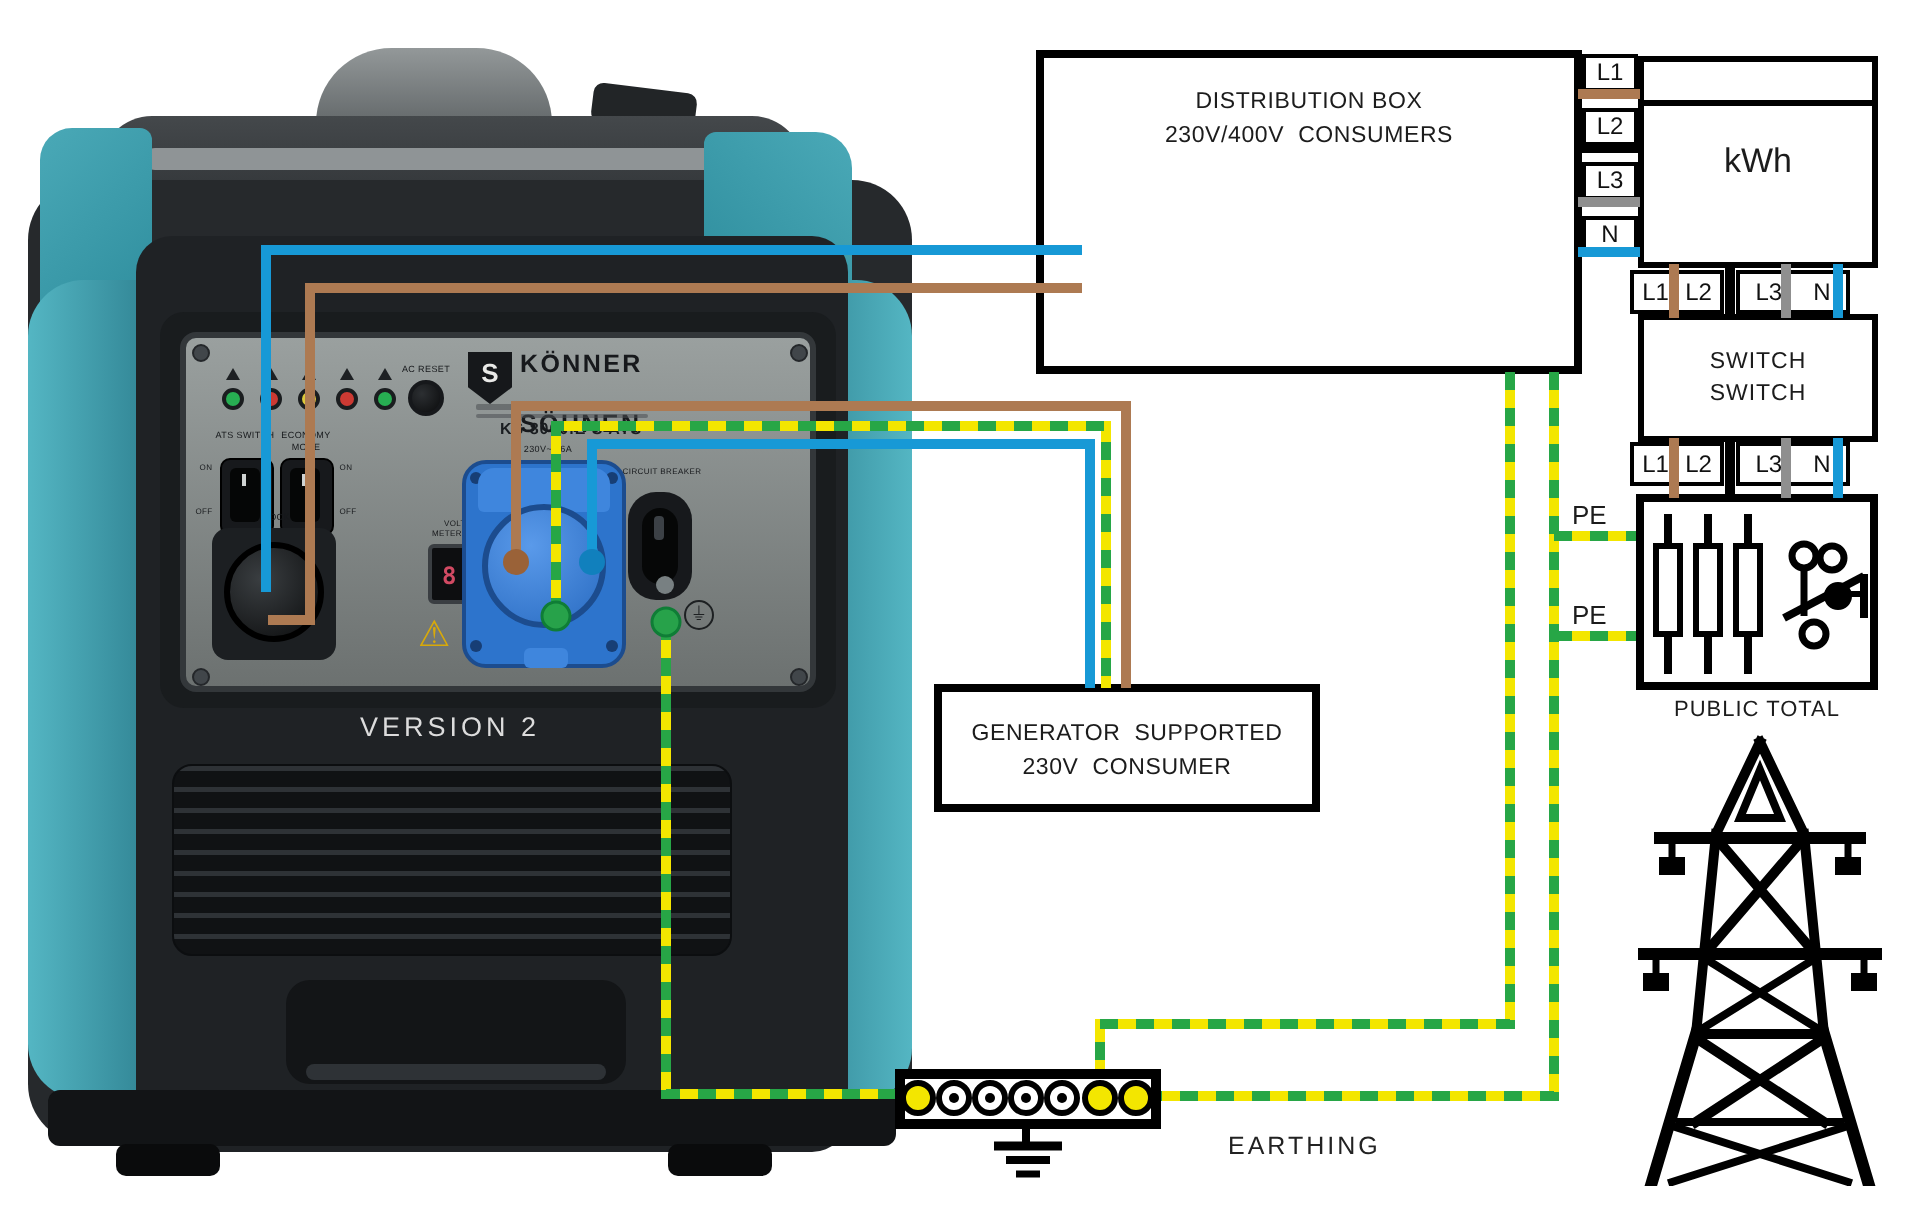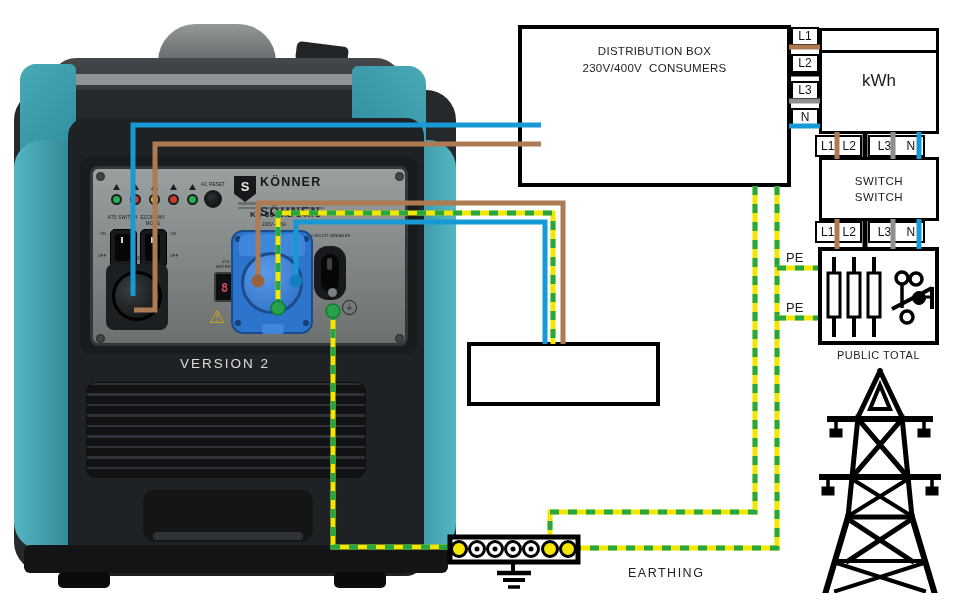--- a/index.html
+++ b/index.html
@@ -22,21 +22,21 @@
   .vcell{position:absolute;left:791px;width:28px;height:19px;background:#fff;border:2.5px solid #000;box-sizing:border-box;font-size:12px;line-height:14px;text-align:center;color:#111;z-index:22;}
   #vc1{top:27px}#vc2{top:54px}#vc3{top:81px}#vc4{top:108px}
   .rcell{position:absolute;background:#fff;border:2.5px solid #000;box-sizing:border-box;display:flex;justify-content:space-around;align-items:center;font-size:12px;color:#111;z-index:22;}
   #r1a{left:815px;top:135px;width:47px;height:22px;}
   #r1b{left:868px;top:135px;width:57px;height:22px;}
   #r2a{left:815px;top:221px;width:47px;height:22px;}
   #r2b{left:868px;top:221px;width:57px;height:22px;}
   .pe-lbl{position:absolute;left:786px;width:28px;font-size:13px;color:#1c1c1c;z-index:22;}
   #pe1{top:250px}#pe2{top:300px}
   #pg-caption{position:absolute;left:810px;top:349px;width:137px;text-align:center;font-size:11px;letter-spacing:.5px;color:#1c1c1c;z-index:20;}
-  #earthing-caption{position:absolute;left:628px;top:566px;font-size:12.5px;letter-spacing:1.5px;color:#222;z-index:20;}
+  #earthing-caption{position:absolute;left:614px;top:566px;font-size:12.5px;letter-spacing:1.5px;color:#222;z-index:20;}
   
   .gen{z-index:5;}
   #gen-hump{left:158px;top:24px;width:118px;height:44px;background:linear-gradient(180deg,#939899,#5c6163);border-radius:60px 60px 10px 10px;}
   #gen-latch{left:296px;top:44px;width:52px;height:20px;background:#222527;border-radius:5px;transform:rotate(7deg);}
   #gen-handle{left:50px;top:58px;width:352px;height:78px;background:linear-gradient(180deg,#44484b,#232629);border-radius:26px;}
   #gen-grip{left:72px;top:74px;width:308px;height:11px;background:#8f9496;border-radius:6px;}
   #gen-handle-recess{left:84px;top:96px;width:284px;height:34px;background:linear-gradient(180deg,#17191b,#2b2e31);border-radius:14px;}
   #gen-shoulder-l{left:20px;top:64px;width:56px;height:92px;background:linear-gradient(135deg,#4aa9b7,#2f8e9e);border-radius:16px 6px 0 0;}
   #gen-shoulder-r{left:352px;top:66px;width:74px;height:76px;background:linear-gradient(225deg,#4aa9b7,#2f8e9e);border-radius:6px 18px 0 0;}
   #gen-body{left:14px;top:90px;width:442px;height:482px;background:#26292c;border-radius:30px;}
@@ -196,20 +196,22 @@
 
   <div class="dbox" id="sb-box">
     <div class="ln">SWITCH</div>
     <div class="ln">SWITCH</div>
   </div>
 
   <div class="dbox" id="pg-box"></div>
   <div id="pg-caption">PUBLIC TOTAL</div>
 
   <div class="dbox" id="consumer-box">
+    <div class="ln">GENERATOR  SUPPORTED</div>
+    <div class="ln">230V  CONSUMER</div>
   </div>
 
   <div class="vcell" id="vc1">L1</div>
   <div class="vcell" id="vc2">L2</div>
   <div class="vcell" id="vc3">L3</div>
   <div class="vcell" id="vc4">N</div>
 
   <div class="rcell" id="r1a">
     <span>L1</span>
     <span>L2</span>

